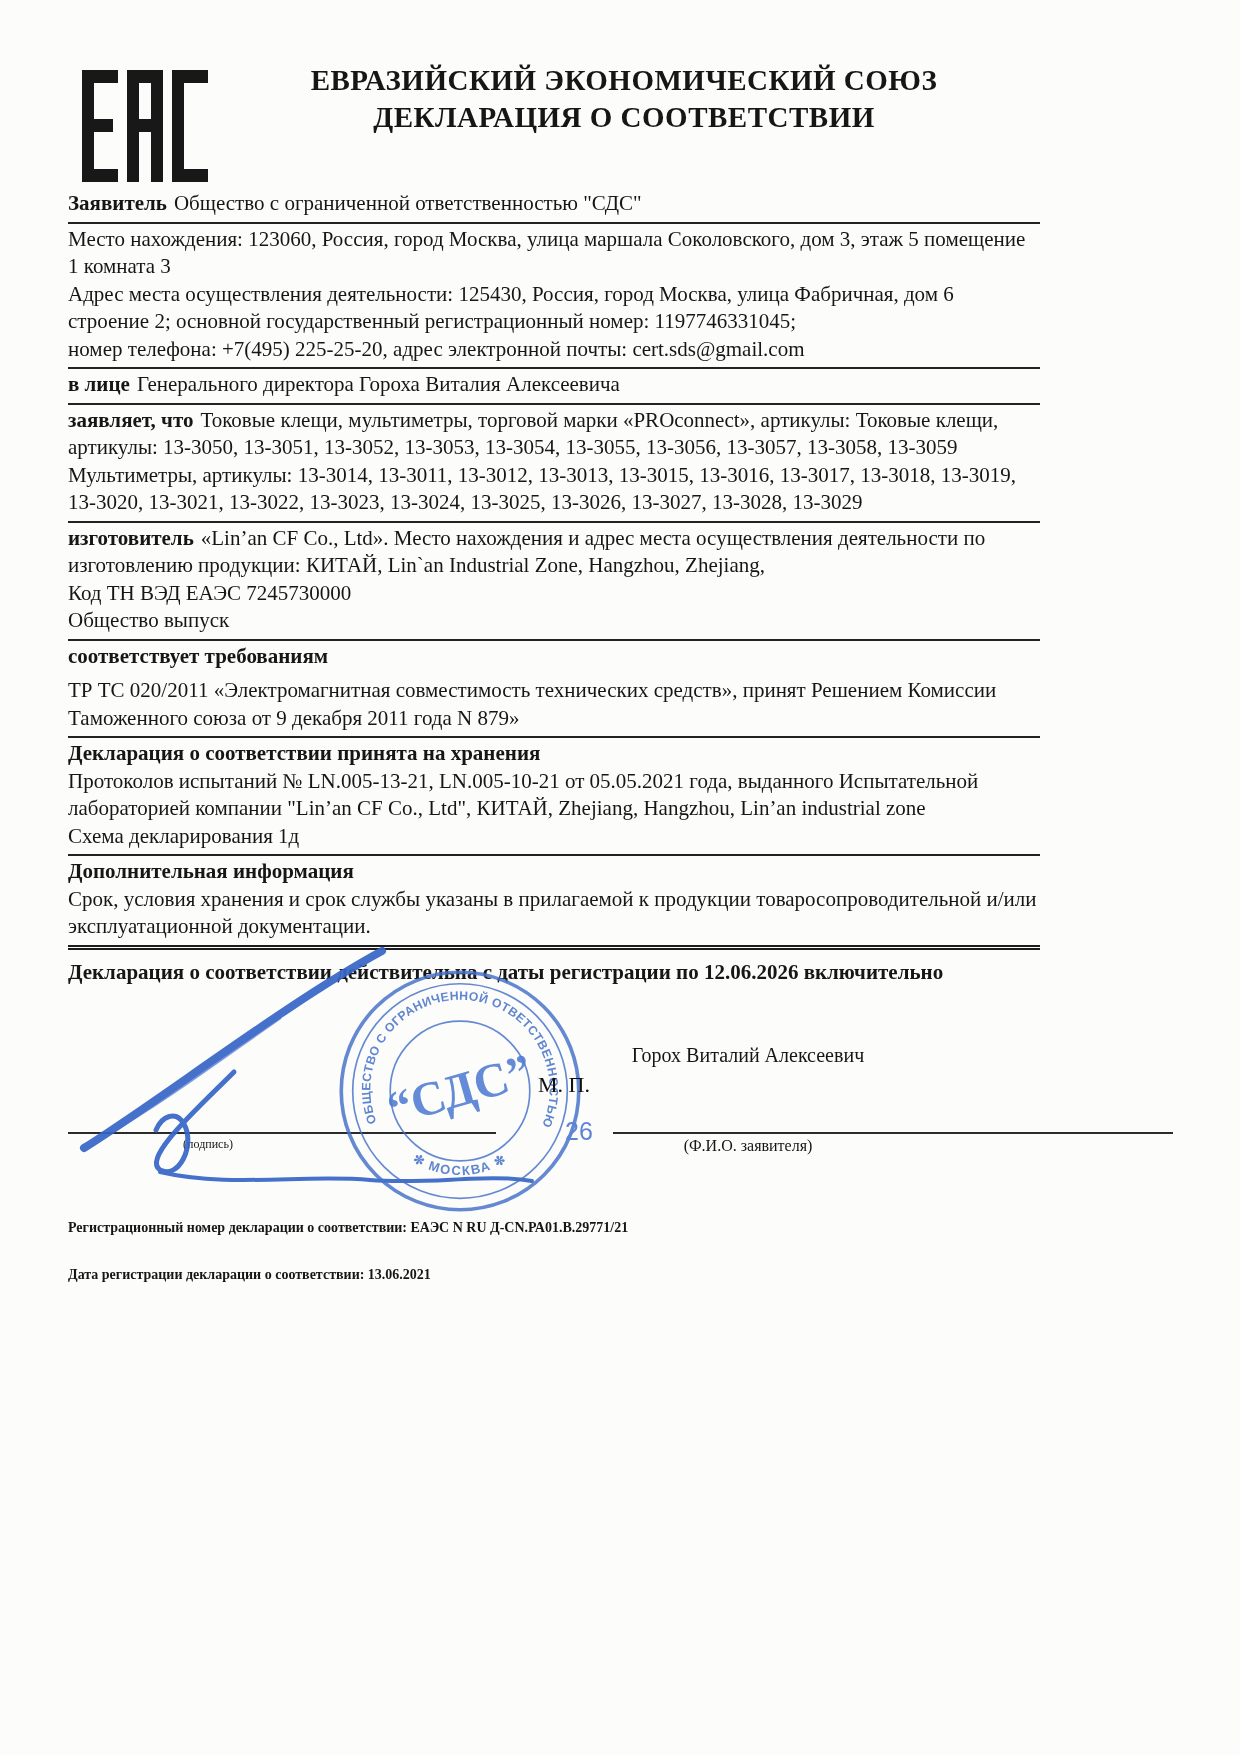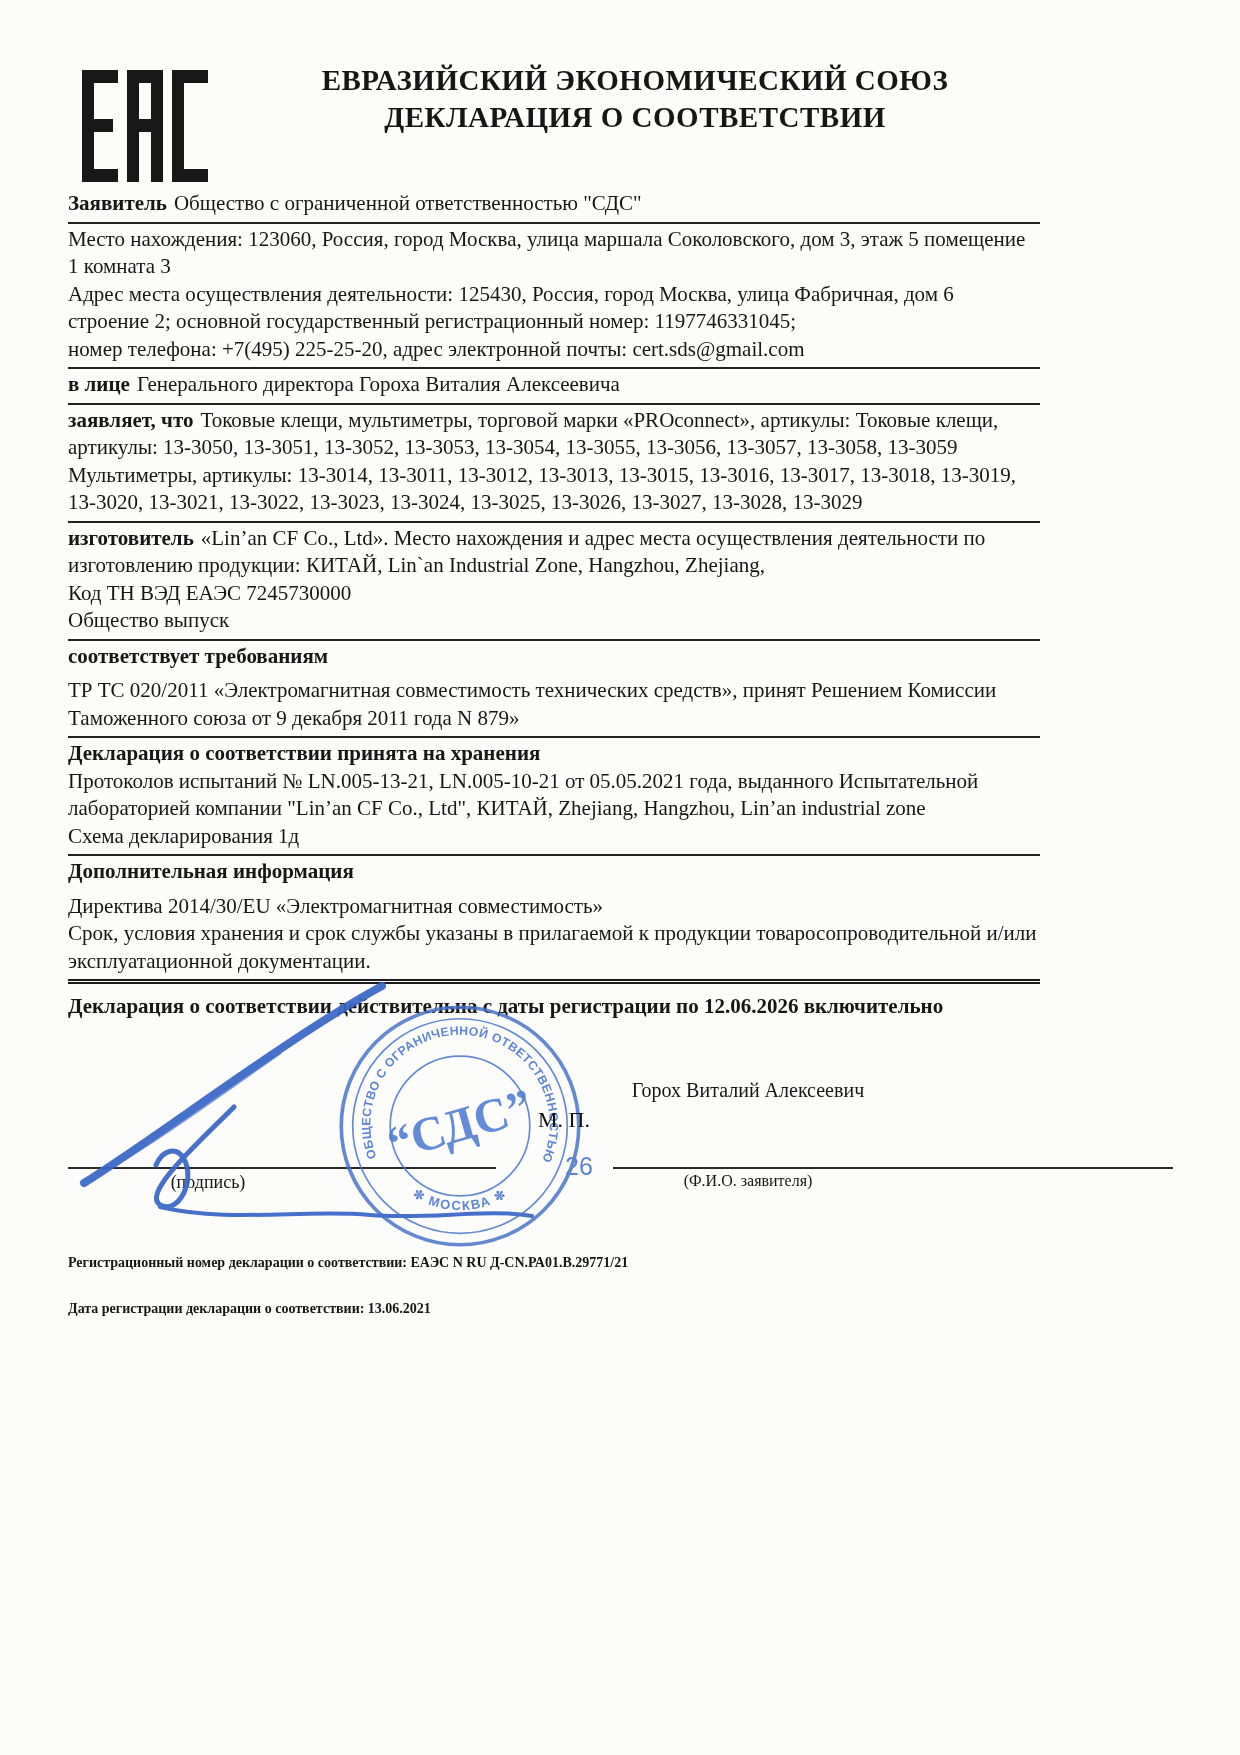--- a/index.html
+++ b/index.html
@@ -5,42 +5,42 @@
   * { box-sizing: border-box; }
   html,body { margin:0; padding:0; background:#e8e8e8; }
   .page {
     position:relative; width:1240px; height:1755px; margin:0 auto;
     background:#fcfcfb; color:#161616; overflow:hidden;
     font-family:"Liberation Serif","DejaVu Serif",serif;
   }
   
   .header { position:relative; height:188px; }
   .eac-logo { position:absolute; left:82px; top:70px; }
-  .titles { position:absolute; left:230px; top:62px; width:810px; text-align:center; }
+  .titles { position:absolute; left:219px; top:62px; width:810px; text-align:center; }
   .titles div { font-size:29px; font-weight:bold; line-height:37px; letter-spacing:0.5px; }
   
   .content { margin:0 68px; width:972px; position:relative; }
   p { margin:0; font-size:21px; line-height:27.5px; }
   .b { font-weight:bold; margin-right:7px; }
   .head { font-weight:bold; }
   .section { padding:2px 0 4px; border-bottom:2px solid #222; }
   .section.thick { border-bottom:5px double #1c1c1c; }
   .gap { margin-top:7px; }
   .validity { padding-top:9px; font-weight:bold; }
   
   .sig-area { position:relative; height:212px; }
   .sig-svg  { position:absolute; left:0px; top:-52px; z-index:4; pointer-events:none; }
   .stamp-svg{ position:absolute; left:267px; top:-20px; z-index:5; pointer-events:none; }
   .mp   { position:absolute; left:470px; top:86px;  font-size:22px; color:#111; z-index:6; }
   .num26{ position:absolute; left:497px; top:131px; font-size:25px; color:#5d83d6; z-index:6;
           font-family:"Liberation Sans",sans-serif; }
   .sig-line { position:absolute; top:146px; border-top:2px solid #2b2b2b; }
   .sig-line.left  { left:0;   width:428px; }
   .sig-line.right { left:545px; width:560px; }
-  .sig-caption { position:absolute; left:0; top:151px; width:280px; text-align:center; font-size:18px; }
+  .sig-caption { position:absolute; left:0; top:151px; width:280px; text-align:center; font-size:12px; }
   .fio-name    { position:absolute; left:480px; top:58px;  width:400px; text-align:center; font-size:20px; }
   .fio-caption { position:absolute; left:480px; top:151px; width:400px; text-align:center; font-size:16px; }
   
   .reg { margin-top:16px; }
   .reg p { font-weight:bold; font-size:14px; }
   .reg p + p { margin-top:19px; }
 </style>
 </head>
 <body>
 
@@ -103,21 +103,20 @@
     </div>
 
     <div class="section">
       <p class="head">Декларация о соответствии принята на хранения</p>
       <p>Протоколов испытаний №  LN.005-13-21, LN.005-10-21 от 05.05.2021 года, выданного Испытательной лабораторией компании "Lin’an CF Co., Ltd", КИТАЙ, Zhejiang, Hangzhou, Lin’an industrial zone</p>
       <p>Схема декларирования 1д</p>
     </div>
 
     <div class="section thick">
       <p class="head">Дополнительная информация</p>
-      <p class="gap">Директива 2014/30/EU «Электромагнитная совместимость»</p>
       <p>Срок, условия хранения и срок службы указаны в прилагаемой к продукции товаросопроводительной и/или эксплуатационной документации.</p>
     </div>
 
     <p class="validity">Декларация о соответствии действительна с даты регистрации по 12.06.2026 включительно</p>
 
     <div class="sig-area">
 
       <svg class="sig-svg" width="480" height="270" viewBox="0 0 480 270">
         <g stroke="#3766c8" fill="none" stroke-linecap="round" opacity="0.92">
           <path d="M16,214 C90,168 220,68 314,17" stroke-width="8"></path>

